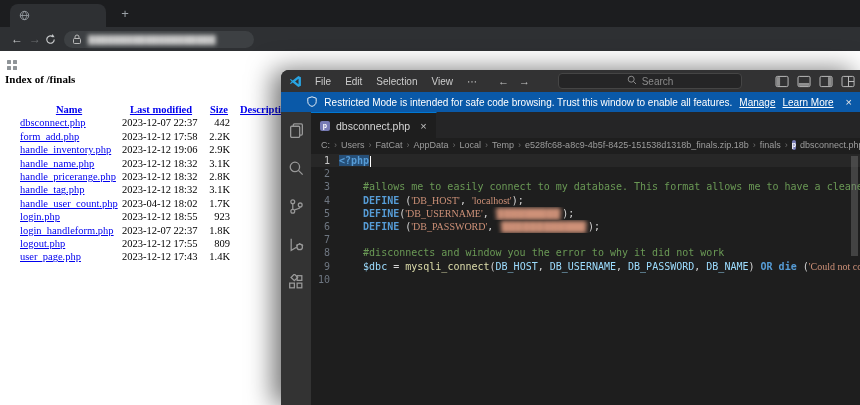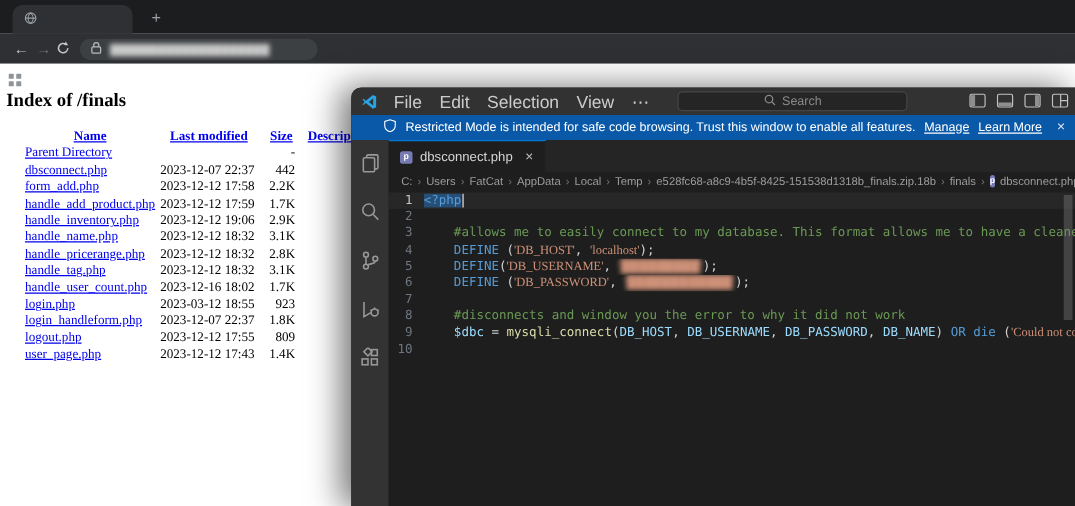--- a/index.html
+++ b/index.html
@@ -19,43 +19,43 @@
   .nav-btn.disabled { color:#6b6e71; }
   .b-refresh { position:absolute; left:44px; top:32px; }
   .b-addr { position:absolute; left:64px; top:31px; width:190px; height:17px; background:#3d4043;
             border-radius:9px; display:flex; align-items:center; padding:0 8px; gap:6px; }
   .addr-text { color:#c9c9c9; font-size:9px; filter:blur(2.2px); white-space:nowrap; overflow:hidden; }
 
   
   .page { position:absolute; left:0; top:51px; width:860px; height:354px; background:#fff; }
   .apps-grid { position:absolute; left:6px; top:6px; }
   .page h1 { position:absolute; left:5px; top:22px; font-family:"Liberation Serif", serif;
-             font-size:15px; font-weight:bold; color:#000; }
+             font-size:11px; font-weight:bold; color:#000; }
   .listing { position:absolute; left:18px; top:52px; border-collapse:collapse;
              font-family:"Liberation Serif", serif; font-size:10.5px; color:#000; }
   .listing th, .listing td { padding:0 2px; height:13.4px; line-height:13.4px; white-space:nowrap;
                              font-weight:normal; }
   .listing th { text-align:center; font-weight:bold; }
   .listing th a, .listing td a { color:#0000ee; text-decoration:underline; }
   .col-name { width:102px; text-align:left; }
   .col-mod  { width:82px;  text-align:left;font-family:Liberation Serif, serif; }
   .col-size { width:34px;  text-align:right; padding-right:6px; }
   .col-desc { width:60px;  text-align:left; }
   .listing td.mod  { text-align:left; }
   .listing td.size { text-align:right; padding-right:6px; }
 
   
   .vsc { position:absolute; left:281px; top:70px; width:579px; height:335px; background:#1e1e1e;
          border-radius:8px 0 0 0; box-shadow:-8px 0 26px rgba(0,0,0,.55); overflow:hidden; }
   .v-title { position:absolute; left:0; top:0; width:100%; height:22px; background:#323233;
              display:flex; align-items:center; padding-left:8px; }
   .v-logo { display:inline-flex; margin-right:6px; }
-  .menu-item { color:#cccccc; font-size:14px; padding:0 7px; }
+  .menu-item { color:#cccccc; font-size:10px; padding:0 7px; }
   .v-hist { display:flex; gap:10px; margin-left:14px; color:#c5c5c5; font-size:11px; }
-  .v-search { position:absolute; left:261px; top:3px; width:184px; height:16px; background:#252526;
+  .v-search { position:absolute; left:277px; top:3px; width:184px; height:16px; background:#252526;
               border:1px solid #454545; border-radius:4px; display:flex; align-items:center;
               justify-content:center; gap:5px; color:#8a8a8a; font-size:10px; }
   .v-layout { position:absolute; left:494px; top:4px; display:flex; gap:7px; }
 
   .v-banner { position:absolute; left:0; top:22px; width:100%; height:20px; background:#0a59a8;
               display:flex; align-items:center; justify-content:center; gap:7px; color:#fff;
               font-size:10px; }
   .v-banner .blink { text-decoration:underline; cursor:pointer; }
   .banner-close { position:absolute; right:8px; color:#e8e8e8; font-size:11px; }
 
@@ -75,21 +75,21 @@
               font-size:9px; white-space:nowrap; overflow:hidden; }
   .crumb-sep { color:#6f6f6f; font-size:9px; }
 
   .v-editor { position:absolute; left:30px; top:82px; width:549px; height:253px; background:#1e1e1e;
               padding-top:2px; font-family:"DejaVu Sans Mono", monospace; font-size:10px; }
   .cline { display:flex; height:13.2px; line-height:13.2px; white-space:pre; }
   .cline.active { background:rgba(255,255,255,.045); }
   .gut { width:28px; min-width:28px; text-align:right; padding-right:9px; color:#6e7681; }
   .cline.active .gut { color:#c6c6c6; }
   .ctext { white-space:pre; overflow:hidden; }
-  .kw  { color:#569cd6; } .fn { color:#dcdcaa; } .str { color:#ce9178;font-family:Liberation Serif, serif; }
+  .kw  { color:#569cd6;font-weight:bold; } .fn { color:#dcdcaa; } .str { color:#ce9178;font-family:Liberation Serif, serif; }
   .var { color:#9cdcfe; } .cm { color:#6a9955; } .pl { color:#d4d4d4; }
   .red { filter:blur(2px); }
   .sel { background:#264f78; }
   .caret { display:inline-block; width:1px; height:11px; background:#ffffff; vertical-align:middle;
            margin-left:1px; }
   .v-scrollthumb { position:absolute; right:2px; top:86px; width:7px; height:100px;
                    background:rgba(130,130,130,.38); }
 </style>
 </head>
 <body>
@@ -140,44 +140,32 @@
       <thead>
         <tr>
           <th class="col-name"><a href="#">Name</a></th>
           <th class="col-mod"><a href="#">Last modified</a></th>
           <th class="col-size"><a href="#">Size</a></th>
           <th class="col-desc"><a href="#">Description</a></th>
         </tr>
       </thead>
       <tbody>
           <tr>
-            <td><a href="#">Parent Directory</a></td>
-            <td class="mod"></td>
-            <td class="size">-</td>
-            <td></td>
-          </tr>
-          <tr>
             <td><a href="#">dbsconnect.php</a></td>
             <td class="mod">2023-12-07 22:37</td>
             <td class="size">442</td>
             <td></td>
           </tr>
           <tr>
             <td><a href="#">form_add.php</a></td>
             <td class="mod">2023-12-12 17:58</td>
             <td class="size">2.2K</td>
             <td></td>
           </tr>
           <tr>
-            <td><a href="#">handle_add_product.php</a></td>
-            <td class="mod">2023-12-12 17:59</td>
-            <td class="size">1.7K</td>
-            <td></td>
-          </tr>
-          <tr>
             <td><a href="#">handle_inventory.php</a></td>
             <td class="mod">2023-12-12 19:06</td>
             <td class="size">2.9K</td>
             <td></td>
           </tr>
           <tr>
             <td><a href="#">handle_name.php</a></td>
             <td class="mod">2023-12-12 18:32</td>
             <td class="size">3.1K</td>
             <td></td>
@@ -189,27 +177,27 @@
             <td></td>
           </tr>
           <tr>
             <td><a href="#">handle_tag.php</a></td>
             <td class="mod">2023-12-12 18:32</td>
             <td class="size">3.1K</td>
             <td></td>
           </tr>
           <tr>
             <td><a href="#">handle_user_count.php</a></td>
-            <td class="mod">2023-12-16 18:02</td>
+            <td class="mod">2023-04-12 18:02</td>
             <td class="size">1.7K</td>
             <td></td>
           </tr>
           <tr>
             <td><a href="#">login.php</a></td>
-            <td class="mod">2023-03-12 18:55</td>
+            <td class="mod">2023-12-12 18:55</td>
             <td class="size">923</td>
             <td></td>
           </tr>
           <tr>
             <td><a href="#">login_handleform.php</a></td>
             <td class="mod">2023-12-07 22:37</td>
             <td class="size">1.8K</td>
             <td></td>
           </tr>
           <tr>

